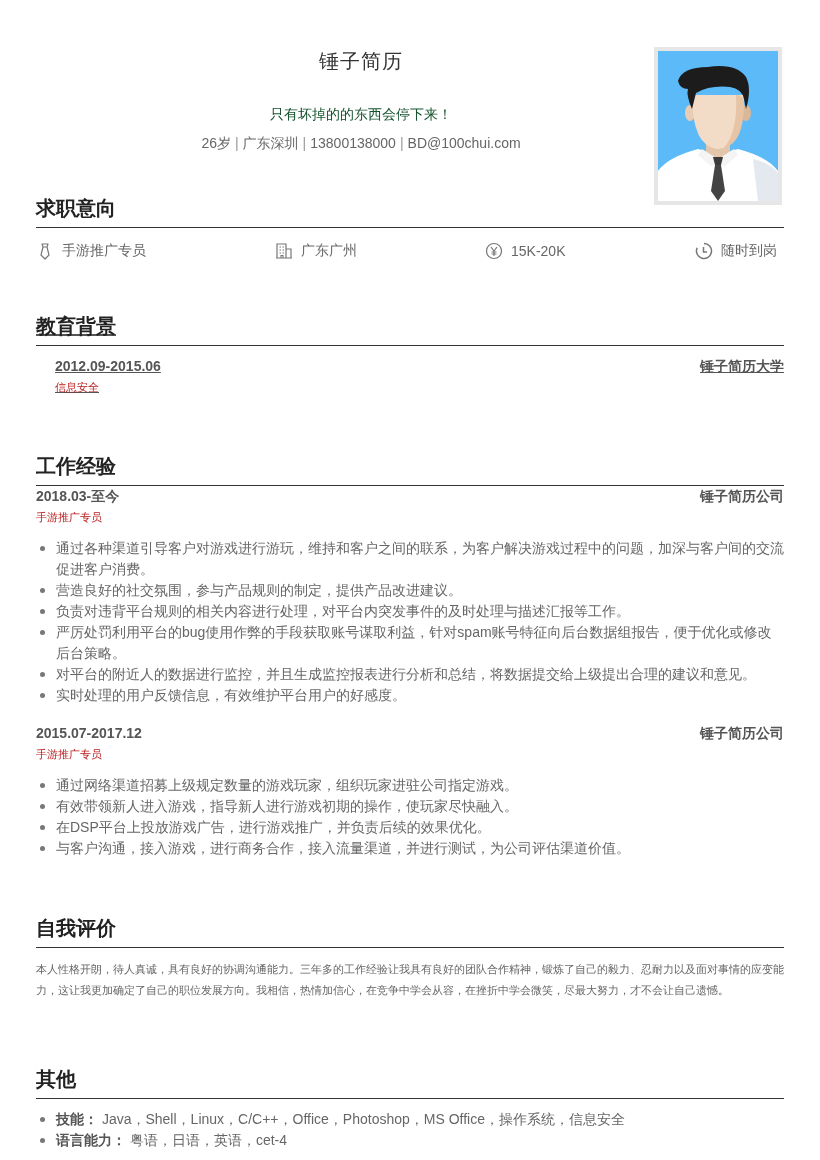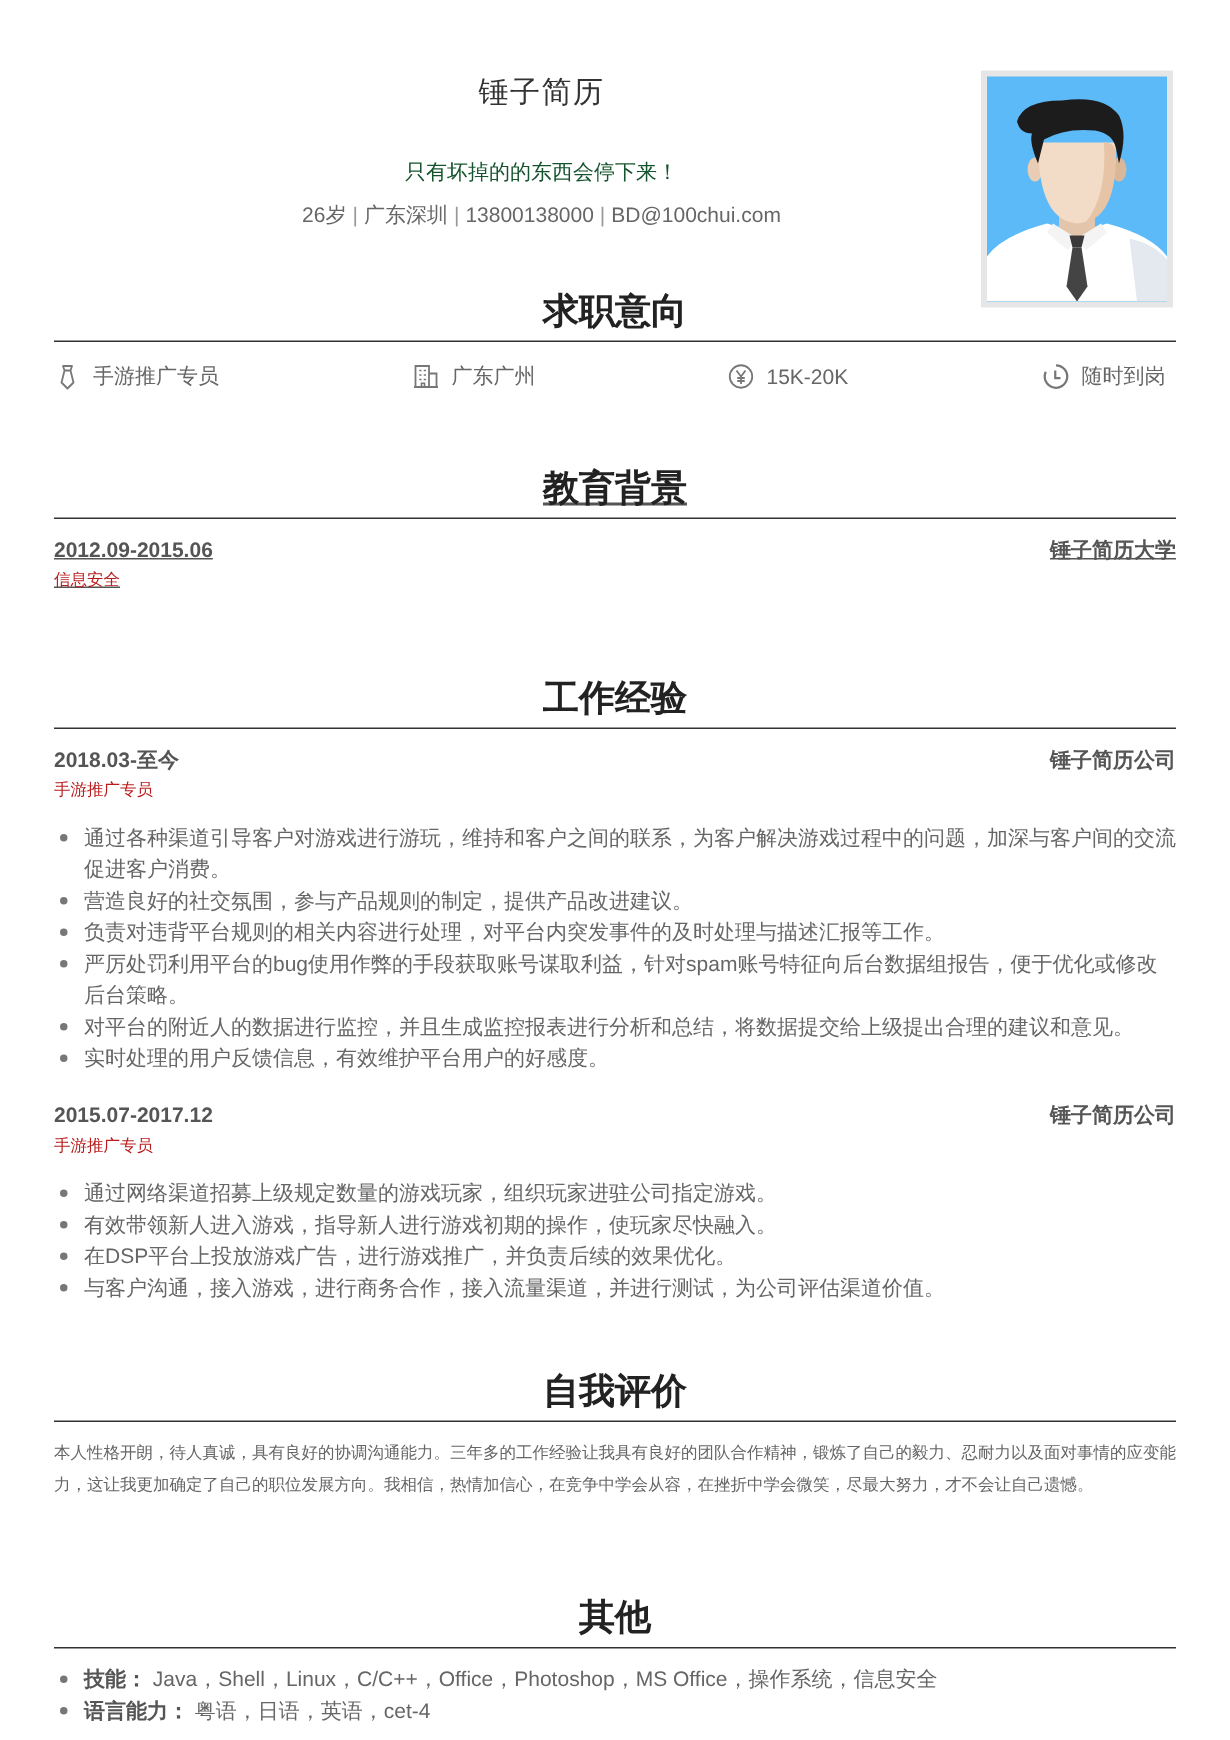--- a/index.html
+++ b/index.html
@@ -9,21 +9,21 @@
   .header { position: absolute; left: 0; top: 0; width: 820px; height: 200px; }
   .name { position: absolute; left: 0; width: 722px; top: 48px; text-align: center; font-size: 20px; color: #333; font-weight: normal; letter-spacing: 1px; }
   .motto { position: absolute; left: 0; width: 722px; top: 106px; text-align: center; font-size: 14px; color: #14532d; }
   .contact { position: absolute; left: 0; width: 722px; top: 135px; text-align: center; font-size: 14px; color: #666; }
   .contact .sep { color: #999; margin: 0 4px; }
 
   .photo { position: absolute; left: 654px; top: 47px; width: 128px; height: 158px; background: #e6e6e6; padding: 4px; }
   .photo-inner { width: 120px; height: 150px; background: #5bbaf7; position: relative; overflow: hidden; }
 
   .section { position: absolute; left: 36px; width: 748px; }
-  .section-title { font-size: 24px; font-weight: bold; color: #222; height: 32px; line-height: 32px; text-align: center; }
+  .section-title { font-size: 20px; font-weight: bold; color: #222; height: 32px; line-height: 32px; }
   .section-rule { height: 1px; background: #333; margin-top: 3px; }
 
   .intent-row { position: relative; height: 40px; margin-top: 6px; }
   .intent-item { position: absolute; top: 8px; display: flex; align-items: center; font-size: 14px; color: #666; }
   .intent-item svg { margin-right: 8px; }
 
   .entry-head { display: flex; justify-content: space-between; font-size: 14px; font-weight: bold; color: #555; height: 21px; line-height: 21px; }
   .entry-sub { font-size: 11px; color: #b91c1c; height: 21px; line-height: 21px; }
 
   ul.bullets { list-style: none; margin-top: 10px; }
@@ -99,34 +99,34 @@
           <path d="M8.5 5 V10 H12" fill="none" stroke="#777" stroke-width="1.5"></path>
         </svg>
       <span>随时到岗</span>
     </div>
   </div>
 </div>
 
 <div class="section" style="top:310px;text-decoration:underline;">
   <div class="section-title">教育背景</div>
   <div class="section-rule"></div>
-  <div style="margin-top:10px;">
+  <div style="margin-top:10px;margin-left:19px;">
     <div class="entry-head">
       <span>2012.09-2015.06</span>
       <span>锤子简历大学</span>
     </div>
     <div class="entry-sub">信息安全</div>
   </div>
 </div>
 
 <div class="section" style="top:450px;">
   <div class="section-title">工作经验</div>
   <div class="section-rule"></div>
 
-  <div style="margin-top:10px;">
+  <div style="margin-top:0;">
     <div class="entry-head">
       <span>2018.03-至今</span>
       <span>锤子简历公司</span>
     </div>
     <div class="entry-sub">手游推广专员</div>
     <ul class="bullets">
       <li>通过各种渠道引导客户对游戏进行游玩，维持和客户之间的联系，为客户解决游戏过程中的问题，加深与客户间的交流促进客户消费。</li>
       <li>营造良好的社交氛围，参与产品规则的制定，提供产品改进建议。</li>
       <li>负责对违背平台规则的相关内容进行处理，对平台内突发事件的及时处理与描述汇报等工作。</li>
       <li>严厉处罚利用平台的bug使用作弊的手段获取账号谋取利益，针对spam账号特征向后台数据组报告，便于优化或修改后台策略。</li>

